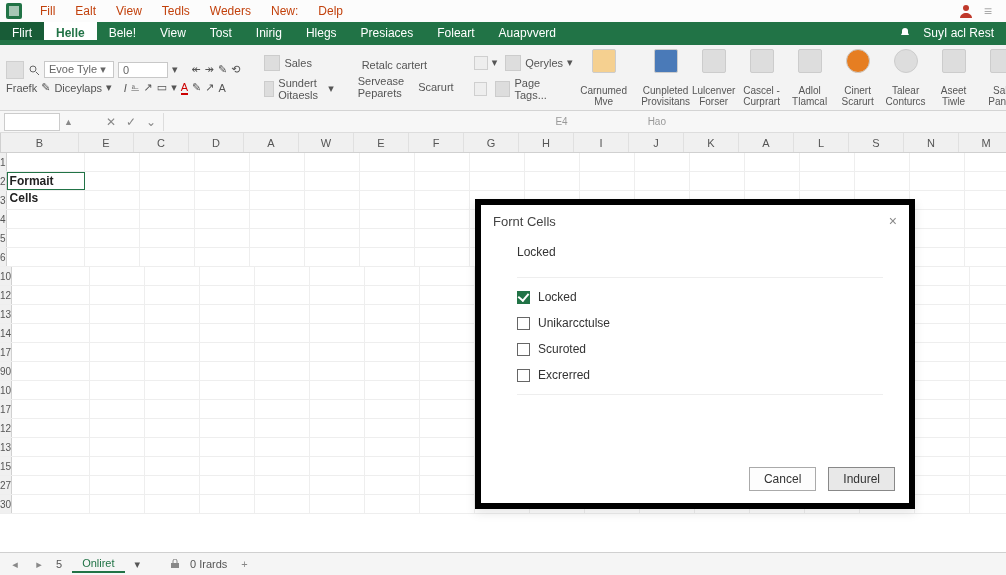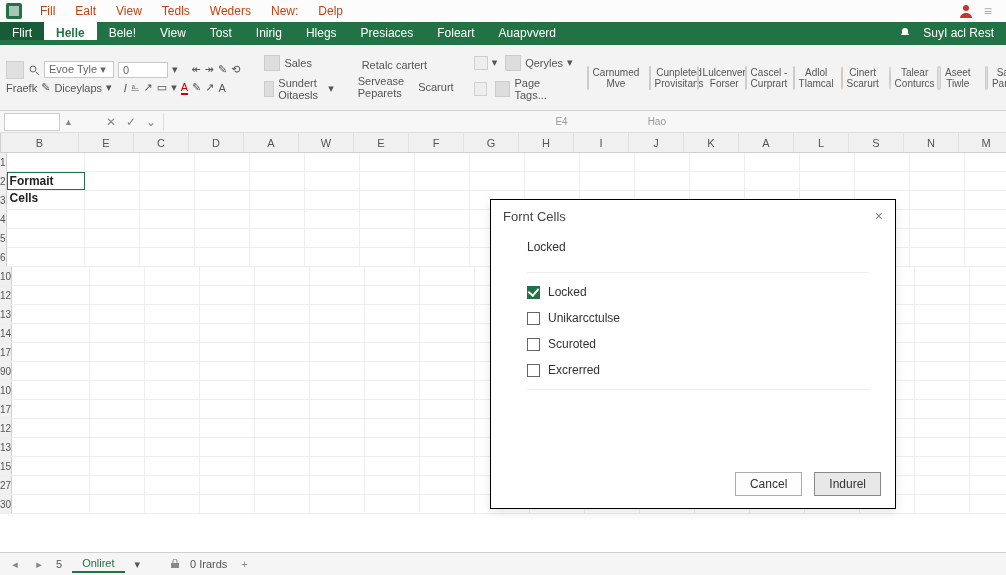--- a/index.html
+++ b/index.html
@@ -23,21 +23,21 @@
   .ribbon-tabs .right-action { padding: 4px 12px 0; display:flex; align-items:center; gap:12px; }
 
   
   .ribbon { height: 66px; background: #f3f3f3; border-bottom: 1px solid #d4d4d4; display: flex; align-items: center; padding: 2px 6px; gap: 6px; font-size: 11px; color: #555; }
   .btn-icon { width: 18px; height: 18px; background: #e0e0e0; border: 1px solid #cfcfcf; }
   .btn-small { width: 14px; height: 14px; border:1px solid #cfcfcf; background:#eee;}
   .select { border: 1px solid #c8c8c8; background: #fff; font-size: 11px; padding: 1px 4px; color: #666; }
   .ribbon-group { display:flex; flex-direction:column; gap:2px; }
   .ribbon-row { display:flex; align-items:center; gap:4px;}
   .sep { width:1px; height:54px; background:#dcdcdc; margin:0 4px;}
-  .big-btn { display:flex; flex-direction:row; align-items:center; gap:4px; font-size:10px; color:#555; text-align:center; padding:2px 4px; min-width:42px;}
+  .big-btn { display:flex; flex-direction:column; align-items:center; gap:12px; font-size:10px; color:#555; text-align:center; padding:2px 4px; min-width:42px;}
   .big-btn .ic { width:24px; height:24px; background:#ddd; border:1px solid #ccc; border-radius:2px;}
   .med-btn { display:flex; align-items:center; gap:4px; font-size:11px; color:#555; padding:2px 4px;}
   .med-btn .ic { width:16px; height:16px; background:#ddd; border:1px solid #ccc;}
 
   
   .fbar { height: 22px; background:#f7f7f7; border-bottom:1px solid #ddd; display:flex; align-items:center;}
   .fbar .namebox { width:56px; border:1px solid #ccc; background:#fff; margin:0 4px; font-size:11px; padding:1px 4px; height:18px; color:#555;}
   .fbar .tool { width:14px; height:14px; margin:0 3px; color:#888;}
   .fbar .entry { flex:1; border-left:1px solid #ddd; padding-left:6px; height:18px; display:flex; align-items:center; color:#666; font-size:11px;}
   .fbar .mid-label { font-size:10px; color:#999; padding:0 40px;}
@@ -54,21 +54,21 @@
   .cell { flex:0 0 55px; border-right:1px solid #eee; font-size:12px; padding:1px 3px; line-height:17px; color:#222;}
   .cell.sel { border:1px solid #217346; font-weight:600; padding:0 2px;}
 
   
   .sheet-tabs { position:absolute; bottom:0; left:0; right:0; height:23px; background:#f5f5f5; border-top:1px solid #d0d0d0; display:flex; align-items:center; padding:0 8px; gap:10px; font-size:11px; color:#555;}
   .sheet-tabs .st { padding:2px 10px; }
   .sheet-tabs .st.active { color:#217346; border-bottom:2px solid #217346;}
   .sheet-tabs .nav { width:14px; text-align:center; color:#888;}
 
   
-  .dialog { position:absolute; left:475px; top:199px; width:406px; height:310px; background:#fff; border:1px solid #000000; box-shadow:0 4px 10px rgba(0,0,0,0.1); font-size:12px; color:#333;margin-left:15px;}
+  .dialog { position:absolute; left:475px; top:199px; width:440px; height:310px; background:#fff; border:6px solid #000000; box-shadow:0 4px 10px rgba(0,0,0,0.1); font-size:12px; color:#333;}
   .dialog .dtitle { padding:8px 12px 6px; font-size:13px; color:#444; display:flex; align-items:center;}
   .dialog .dclose { margin-left:auto; color:#888; font-size:14px; cursor:default;}
   .dialog .dbody { padding: 10px 26px 0 36px; }
   .dialog .dhdr { font-size:12px; color:#333; margin-bottom:18px;}
   .dialog .optrow { display:flex; align-items:center; gap:8px; margin:12px 0; font-size:12px; color:#333;}
   .dialog .cb { width:13px; height:13px; border:1px solid #666; background:#fff; position:relative;}
   .dialog .cb.checked { background:#217346; border-color:#217346;}
   .dialog .cb.checked::after { content:""; position:absolute; left:2px; top:-1px; width:5px; height:8px; border:2px solid #fff; border-top:none; border-left:none; transform:rotate(40deg);}
   .dialog .dsep { border-top:1px solid #eee; margin:10px 0 4px;}
   .dialog .dbtns { position:absolute; bottom:12px; right:14px; display:flex; gap:12px;}

